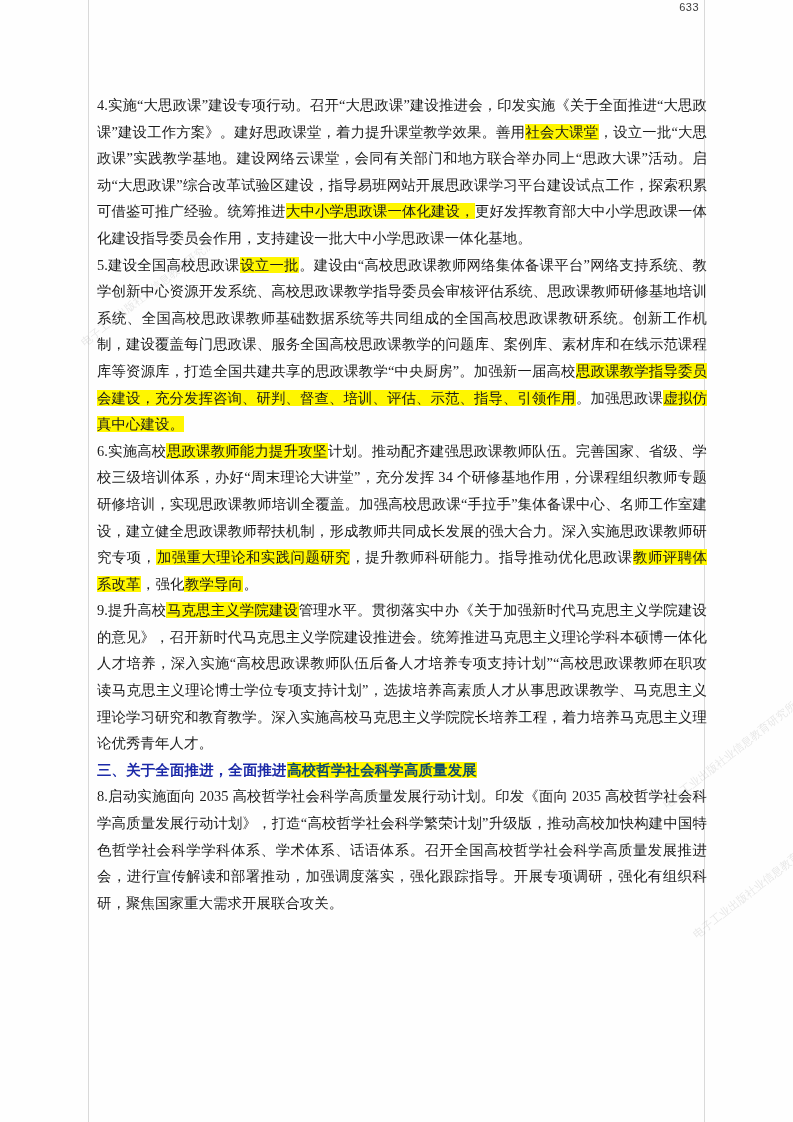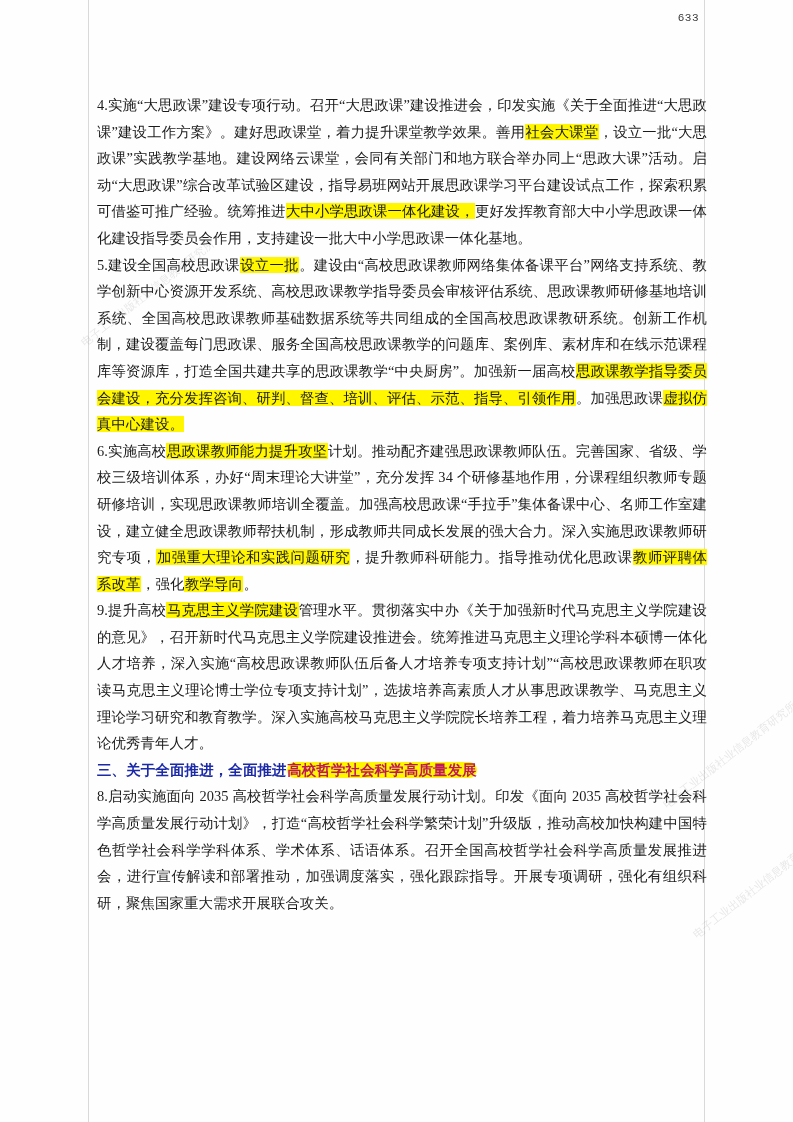--- a/index.html
+++ b/index.html
@@ -26,25 +26,25 @@
     top: 0;
     bottom: 0;
     width: 1px;
     background: #d9d9d9;
   }
   .rule.left  { left: 88px; }
   .rule.right { right: 88px; }
 
   .page-number {
     position: absolute;
-    top: 12px;
+    top: 1px;
     right: 94px;
     font-size: 11px;
     color: #3a3a3a;
-    font-family: Liberation Mono, monospace;
+    font-family: Liberation Sans, sans-serif;
     letter-spacing: 0.5px;
   }
 
   .content {
     position: absolute;
     left: 97px;
     right: 86px;
     top: 92px;
     font-size: 14.4px;
     line-height: 26.6px;
@@ -64,22 +64,21 @@
   }
 
   .heading {
     color: #1c2aa8;
     font-weight: bold;
     margin: 0;
     letter-spacing: 0.2px;
   }
   .heading .hl {
     background: #fff600;
-    color: #be185d;
-    border-radius: 8px;
+    color: #0c4a6e;
   }
 
   
   .watermark {
     position: absolute;
     color: rgba(120, 120, 120, 0.17);
     font-family: "Liberation Sans", sans-serif;
     font-size: 11px;
     white-space: nowrap;
     transform: rotate(-38deg);

